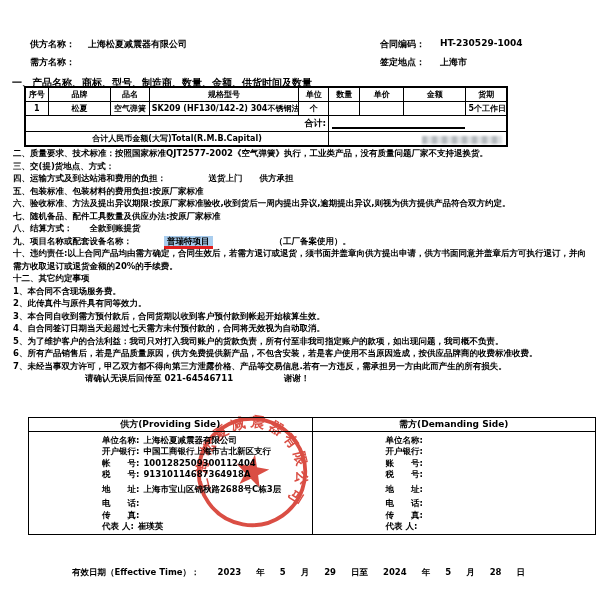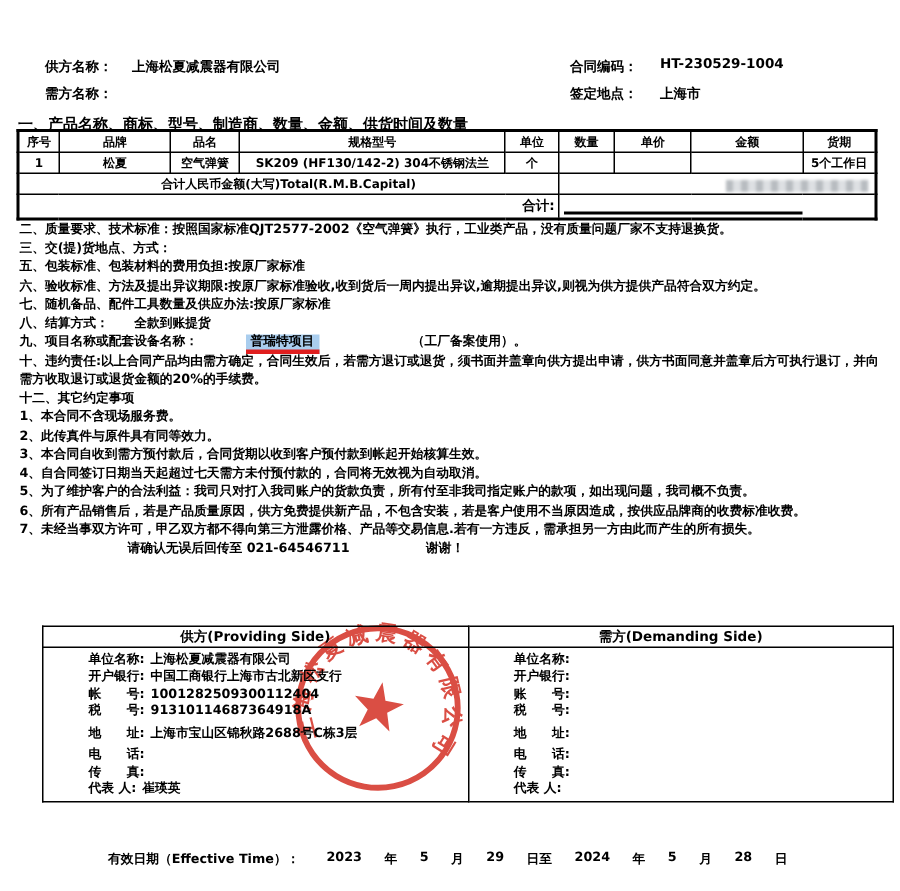--- a/index.html
+++ b/index.html
@@ -11,21 +11,21 @@
   }
   .doc-title { position:absolute; top:8px; left:0; right:0; text-align:center;
     font-size:19px; letter-spacing:5px; }
   .hdr-row { position:absolute; left:0; right:0; height:14px; font-size:9px; }
   .hdr-row .lab  { position:absolute; left:30px; }
   .hdr-row .val  { position:absolute; left:88px; }
   .hdr-row .rlab { position:absolute; left:380px; }
   .hdr-row .rval { position:absolute; left:440px; }
   .sec-title { position:absolute; top:76px; left:12px; font-size:10px; }
 
-  table.prod { position:absolute; top:86px; left:11px; width:574px;
+  table.prod { position:absolute; top:86px; left:24px; width:484px;
     border-collapse:collapse; table-layout:fixed; border:2px solid #000; }
   table.prod th, table.prod td { border:1px solid #000; font-size:8px;
     text-align:center; padding:1px 2px; height:12px; overflow:hidden; white-space:nowrap; }
   table.prod tr.hd th { height:13px; }
   td.total-lbl { text-align:right !important; font-size:9px !important; padding-right:2px !important; }
   td.total-space { vertical-align:bottom; }
   .ink-line { width:77%; height:2.5px; background:#000; margin:0 0 1px 1px; }
   td.cap-space { vertical-align:bottom; }
   .smudge { margin:3px 2px 0 auto; width:46%; height:8px; opacity:.7;
     background:repeating-linear-gradient(90deg,#9aa0a6 0 5px,#cfd3d7 5px 10px);
@@ -39,21 +39,21 @@
   .c9 .sfx { margin-left:62px; }
   .confirm { margin-left:72px; }
 
   table.parties { position:absolute; top:417px; left:28px; width:568px;
     border-collapse:collapse; table-layout:fixed; border:1.5px solid #000; }
   table.parties th { border:1px solid #000; font-size:9px; height:14px; text-align:center; }
   table.parties td { border:1px solid #000; vertical-align:top;
     height:96px; padding:3px 0 2px 30px; }
   .field { line-height:11.3px; font-size:8.5px; white-space:pre; }
   .field.gap { margin-top:3.5px; }
-  .f-lbl { margin-right:4px; }
+  .f-lbl { margin-right:4px;margin-left:43px; }
 
   .stamp { position:absolute; left:194px; top:414px; width:116px; height:116px;
     transform:rotate(10deg); opacity:.9; mix-blend-mode:multiply; pointer-events:none; }
   .stamp text { font-family:"DejaVu Sans", sans-serif; font-weight:bold; }
 
   .footer { position:absolute; top:567px; left:0; right:0; display:flex;
     justify-content:center; font-size:8.5px; transform:translateX(6px); }
   .footer span { margin-right:15px; }
   .footer span.fp-label { margin-right:18px; }
 </style>
@@ -107,37 +107,38 @@
       <td>松夏</td>
       <td>空气弹簧</td>
       <td>SK209 (HF130/142-2) 304不锈钢法兰</td>
       <td>个</td>
       <td></td>
       <td></td>
       <td></td>
       <td>5个工作日</td>
     </tr>
     <tr>
+      <td colspan="5" class="total-lbl">合计:</td>
+      <td colspan="4" class="total-space">
+        <div class="ink-line"></div>
+      </td>
+    </tr>
+    <tr>
       <td colspan="5">合计人民币金额(大写)Total(R.M.B.Capital)</td>
       <td colspan="4" class="cap-space">
         <div class="smudge"></div>
       </td>
     </tr>
-    <tr>
-      <td colspan="5" class="total-lbl">合计:</td>
-      <td colspan="4" class="total-space">
-        <div class="ink-line"></div>
-      </td>
-    </tr>
   </tbody>
     </table>
 
   <div class="clauses">
     <div class="clause">二、质量要求、技术标准：按照国家标准QJT2577-2002《空气弹簧》执行，工业类产品，没有质量问题厂家不支持退换货。</div>
     <div class="clause">三、交(提)货地点、方式：</div>
+    <div class="clause">四、运输方式及到达站港和费用的负担：　　　　　送货上门　　供方承担</div>
     <div class="clause">五、包装标准、包装材料的费用负担:按原厂家标准</div>
     <div class="clause">六、验收标准、方法及提出异议期限:按原厂家标准验收,收到货后一周内提出异议,逾期提出异议,则视为供方提供产品符合双方约定。</div>
     <div class="clause">七、随机备品、配件工具数量及供应办法:按原厂家标准</div>
     <div class="clause">八、结算方式：　　全款到账提货</div>
     <div class="clause c9">
       <span>九、项目名称或配套设备名称：</span><span class="hl">普瑞特项目</span><span class="sfx">（工厂备案使用）。</span>
     </div>
     <div class="clause">十、违约责任:以上合同产品均由需方确定，合同生效后，若需方退订或退货，须书面并盖章向供方提出申请，供方书面同意并盖章后方可执行退订，并向需方收取退订或退货金额的20%的手续费。</div>
     <div class="clause">十二、其它约定事项</div>
     <div class="clause">1、本合同不含现场服务费。</div>

